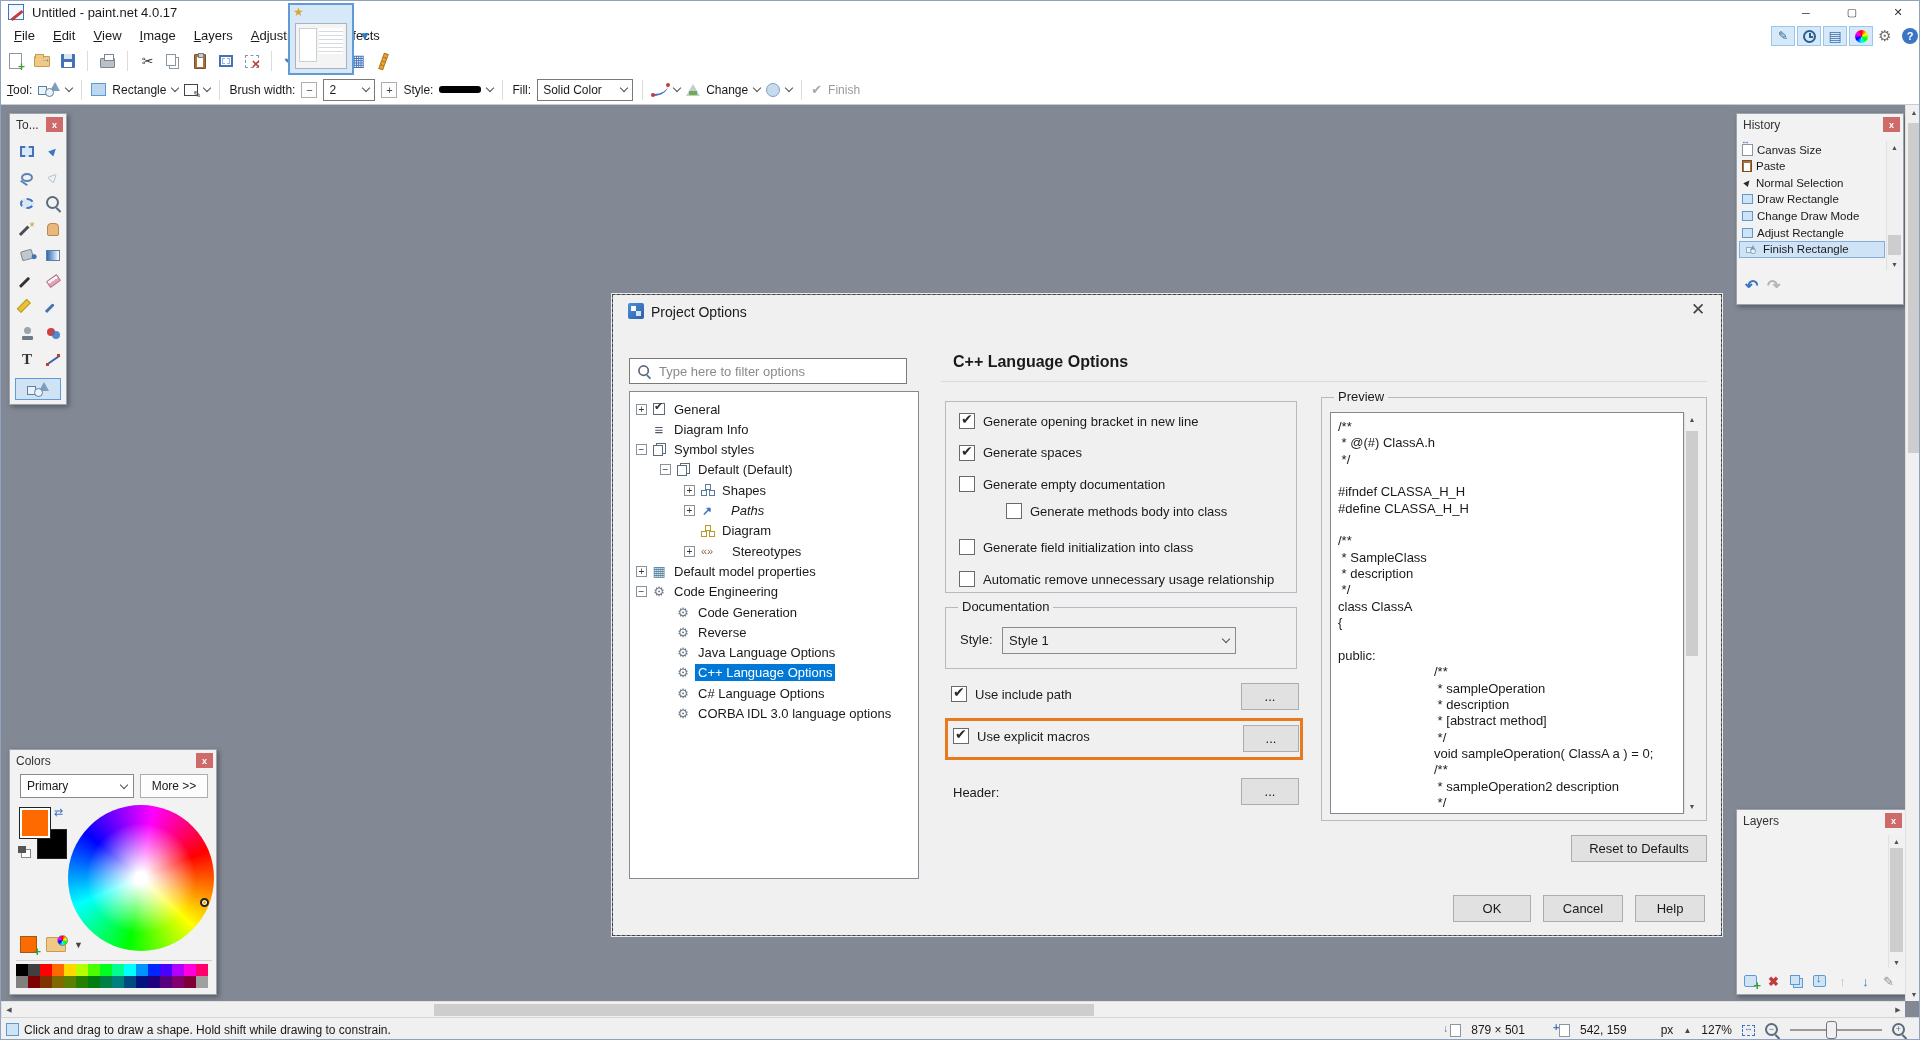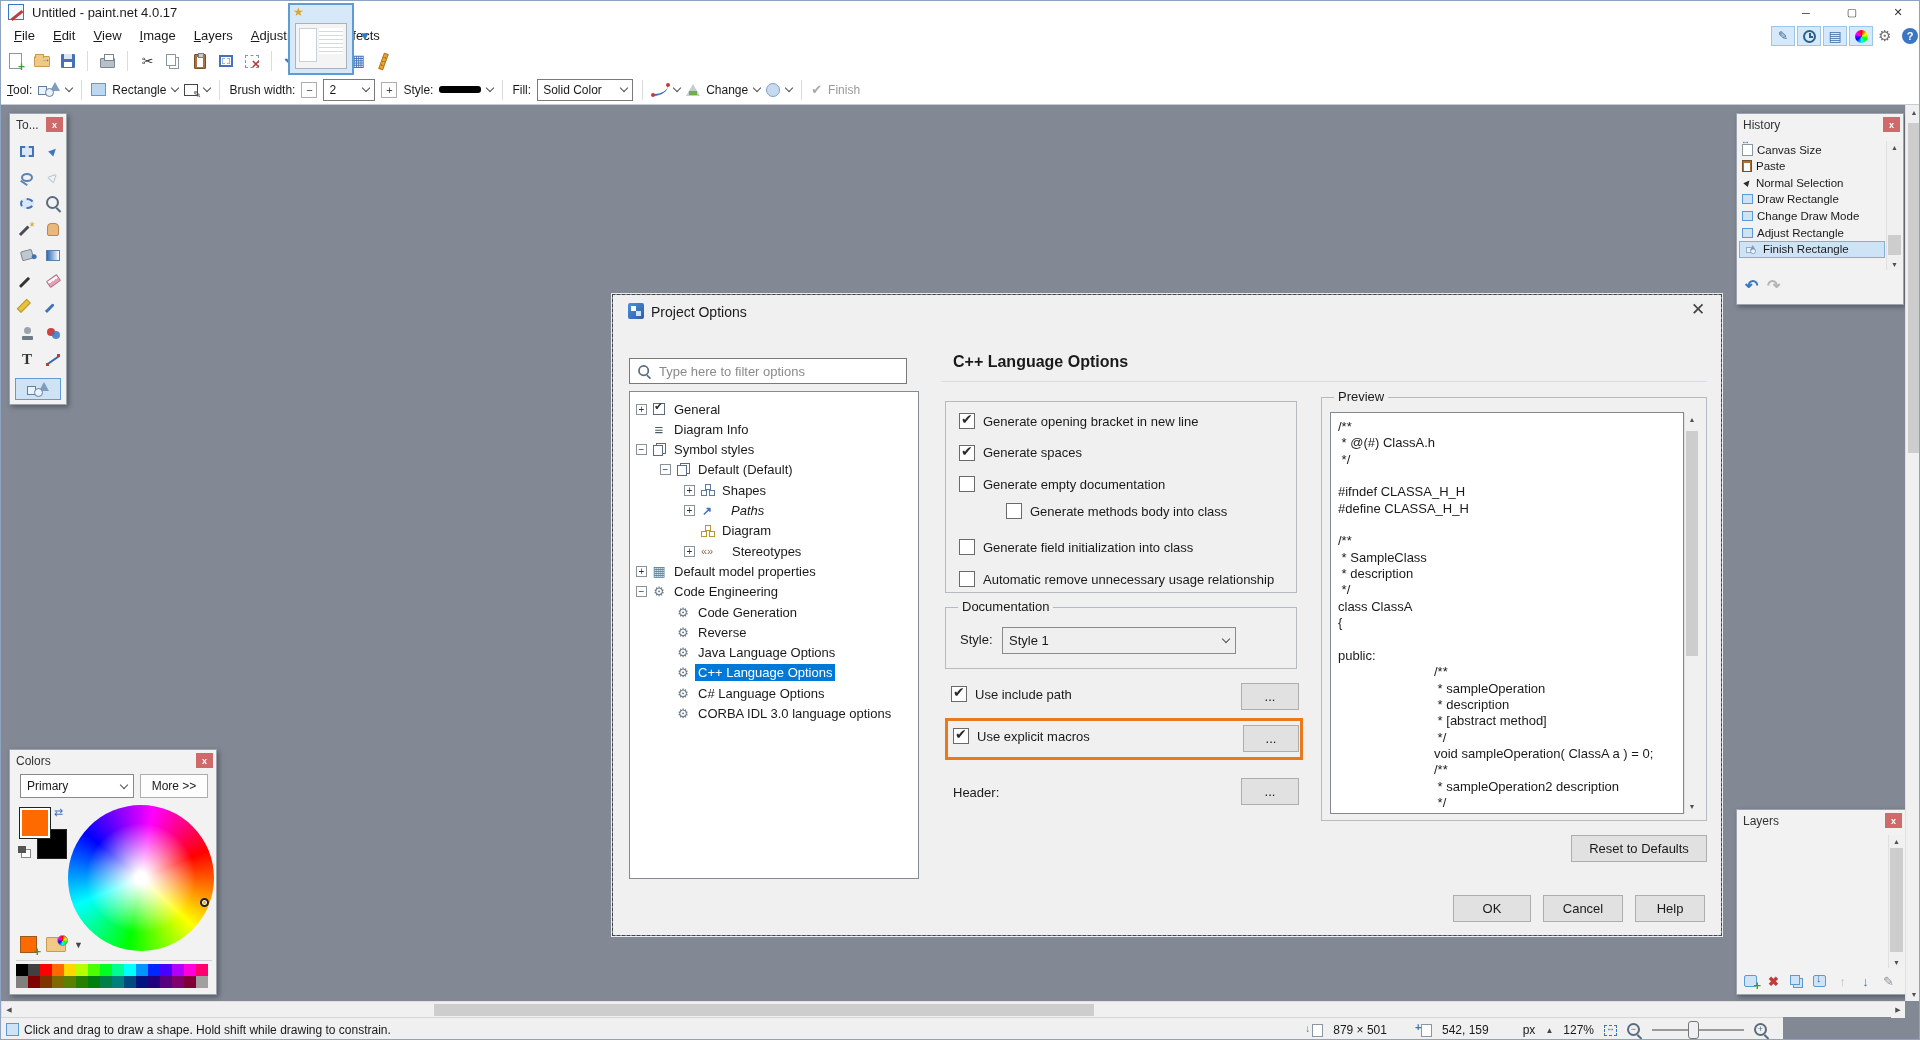--- a/index.html
+++ b/index.html
@@ -200,21 +200,21 @@
   .tcb::after{content:"✔";position:absolute;left:0;top:-4px;font-size:11px;color:#333;}
   .ico-pages{position:relative;width:13px;height:13px;}
   .ico-pages::before{content:"";position:absolute;right:0;top:0;width:8px;height:9px;background:#fff;border:1px solid #5a6b7e;}
   .ico-pages::after{content:"";position:absolute;left:0;bottom:0;width:8px;height:9px;background:#fff;border:1px solid #5a6b7e;}
   .ico-nodes{position:relative;width:13px;height:12px;}
   .ico-nodes::before{content:"";position:absolute;left:4px;top:0;width:4px;height:4px;background:#fff;border:1px solid currentColor;}
   .ico-nodes::after{content:"";position:absolute;left:0;bottom:0;width:4px;height:4px;background:#fff;border:1px solid currentColor;box-shadow:8px 0 0 -1px #fff,8px 0 0 0 currentColor;}
   .code-line{position:relative;height:16.35px;font-size:13px;white-space:pre;}
 
   
-  .statusbar{left:0;top:1016px;width:1782px;height:24px;background:#f0f0f0;border-top:1px solid #d5d5d5;display:flex;align-items:center;}
+  .statusbar{left:0;top:1016px;width:1920px;height:24px;background:#f0f0f0;border-top:1px solid #d5d5d5;display:flex;align-items:center;}
   .st-right{position:absolute;right:14px;top:0;height:24px;display:flex;align-items:center;gap:10px;}
   .st-page{width:11px;height:13px;background:#fff;border:1px solid #8a96a2;position:relative;}
   .st-page.sz::before{content:"↓";position:absolute;left:-8px;top:-2px;color:#4472b8;font-size:10px;font-weight:bold;}
   .st-page.ps::before{content:"+";position:absolute;left:-7px;top:-4px;color:#4472b8;font-size:11px;font-weight:bold;}
   .fit-ico{width:13px;height:11px;border:1px dashed #3b76c4;position:relative;}
   .fit-ico::after{content:"↔";position:absolute;left:1px;top:-3px;color:#3b76c4;font-size:9px;font-weight:bold;}
   .slider-track{position:relative;width:92px;height:2px;background:#9a9a9a;}
   .slider-thumb{position:absolute;left:36px;top:-8px;width:11px;height:18px;background:#f0f0f2;border:1px solid #767676;border-radius:3px;}
 </style>
 </head>

